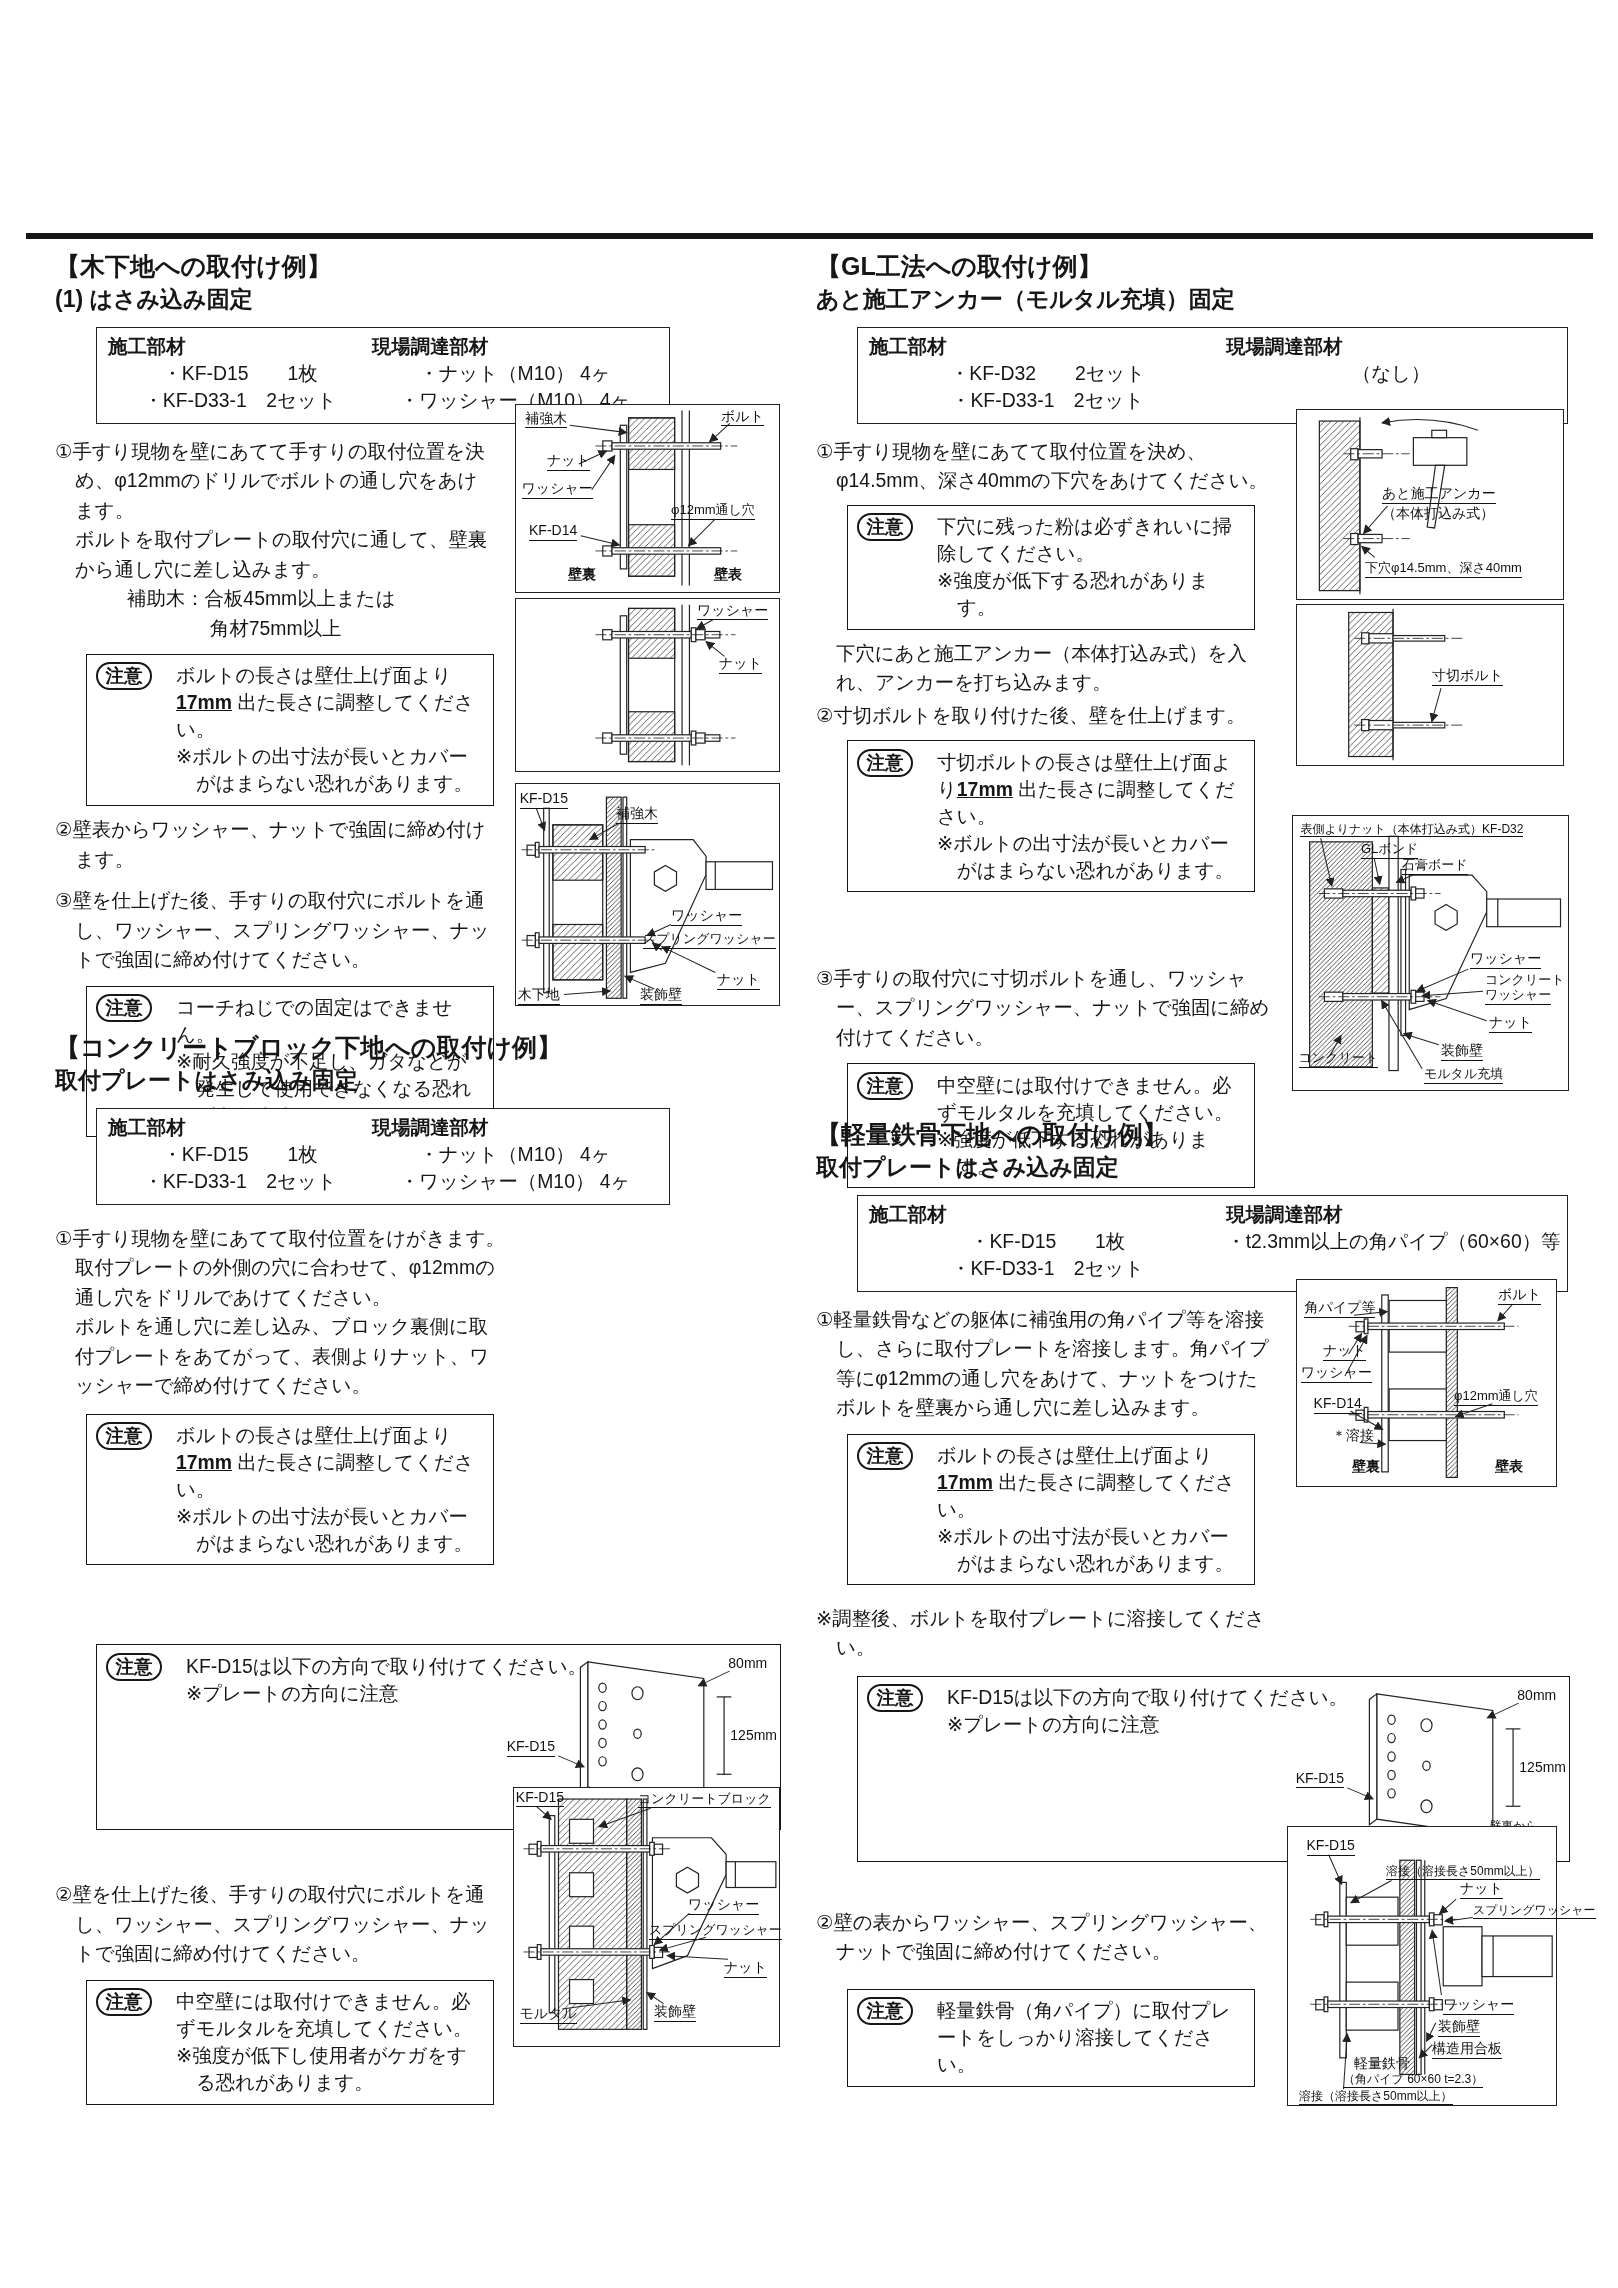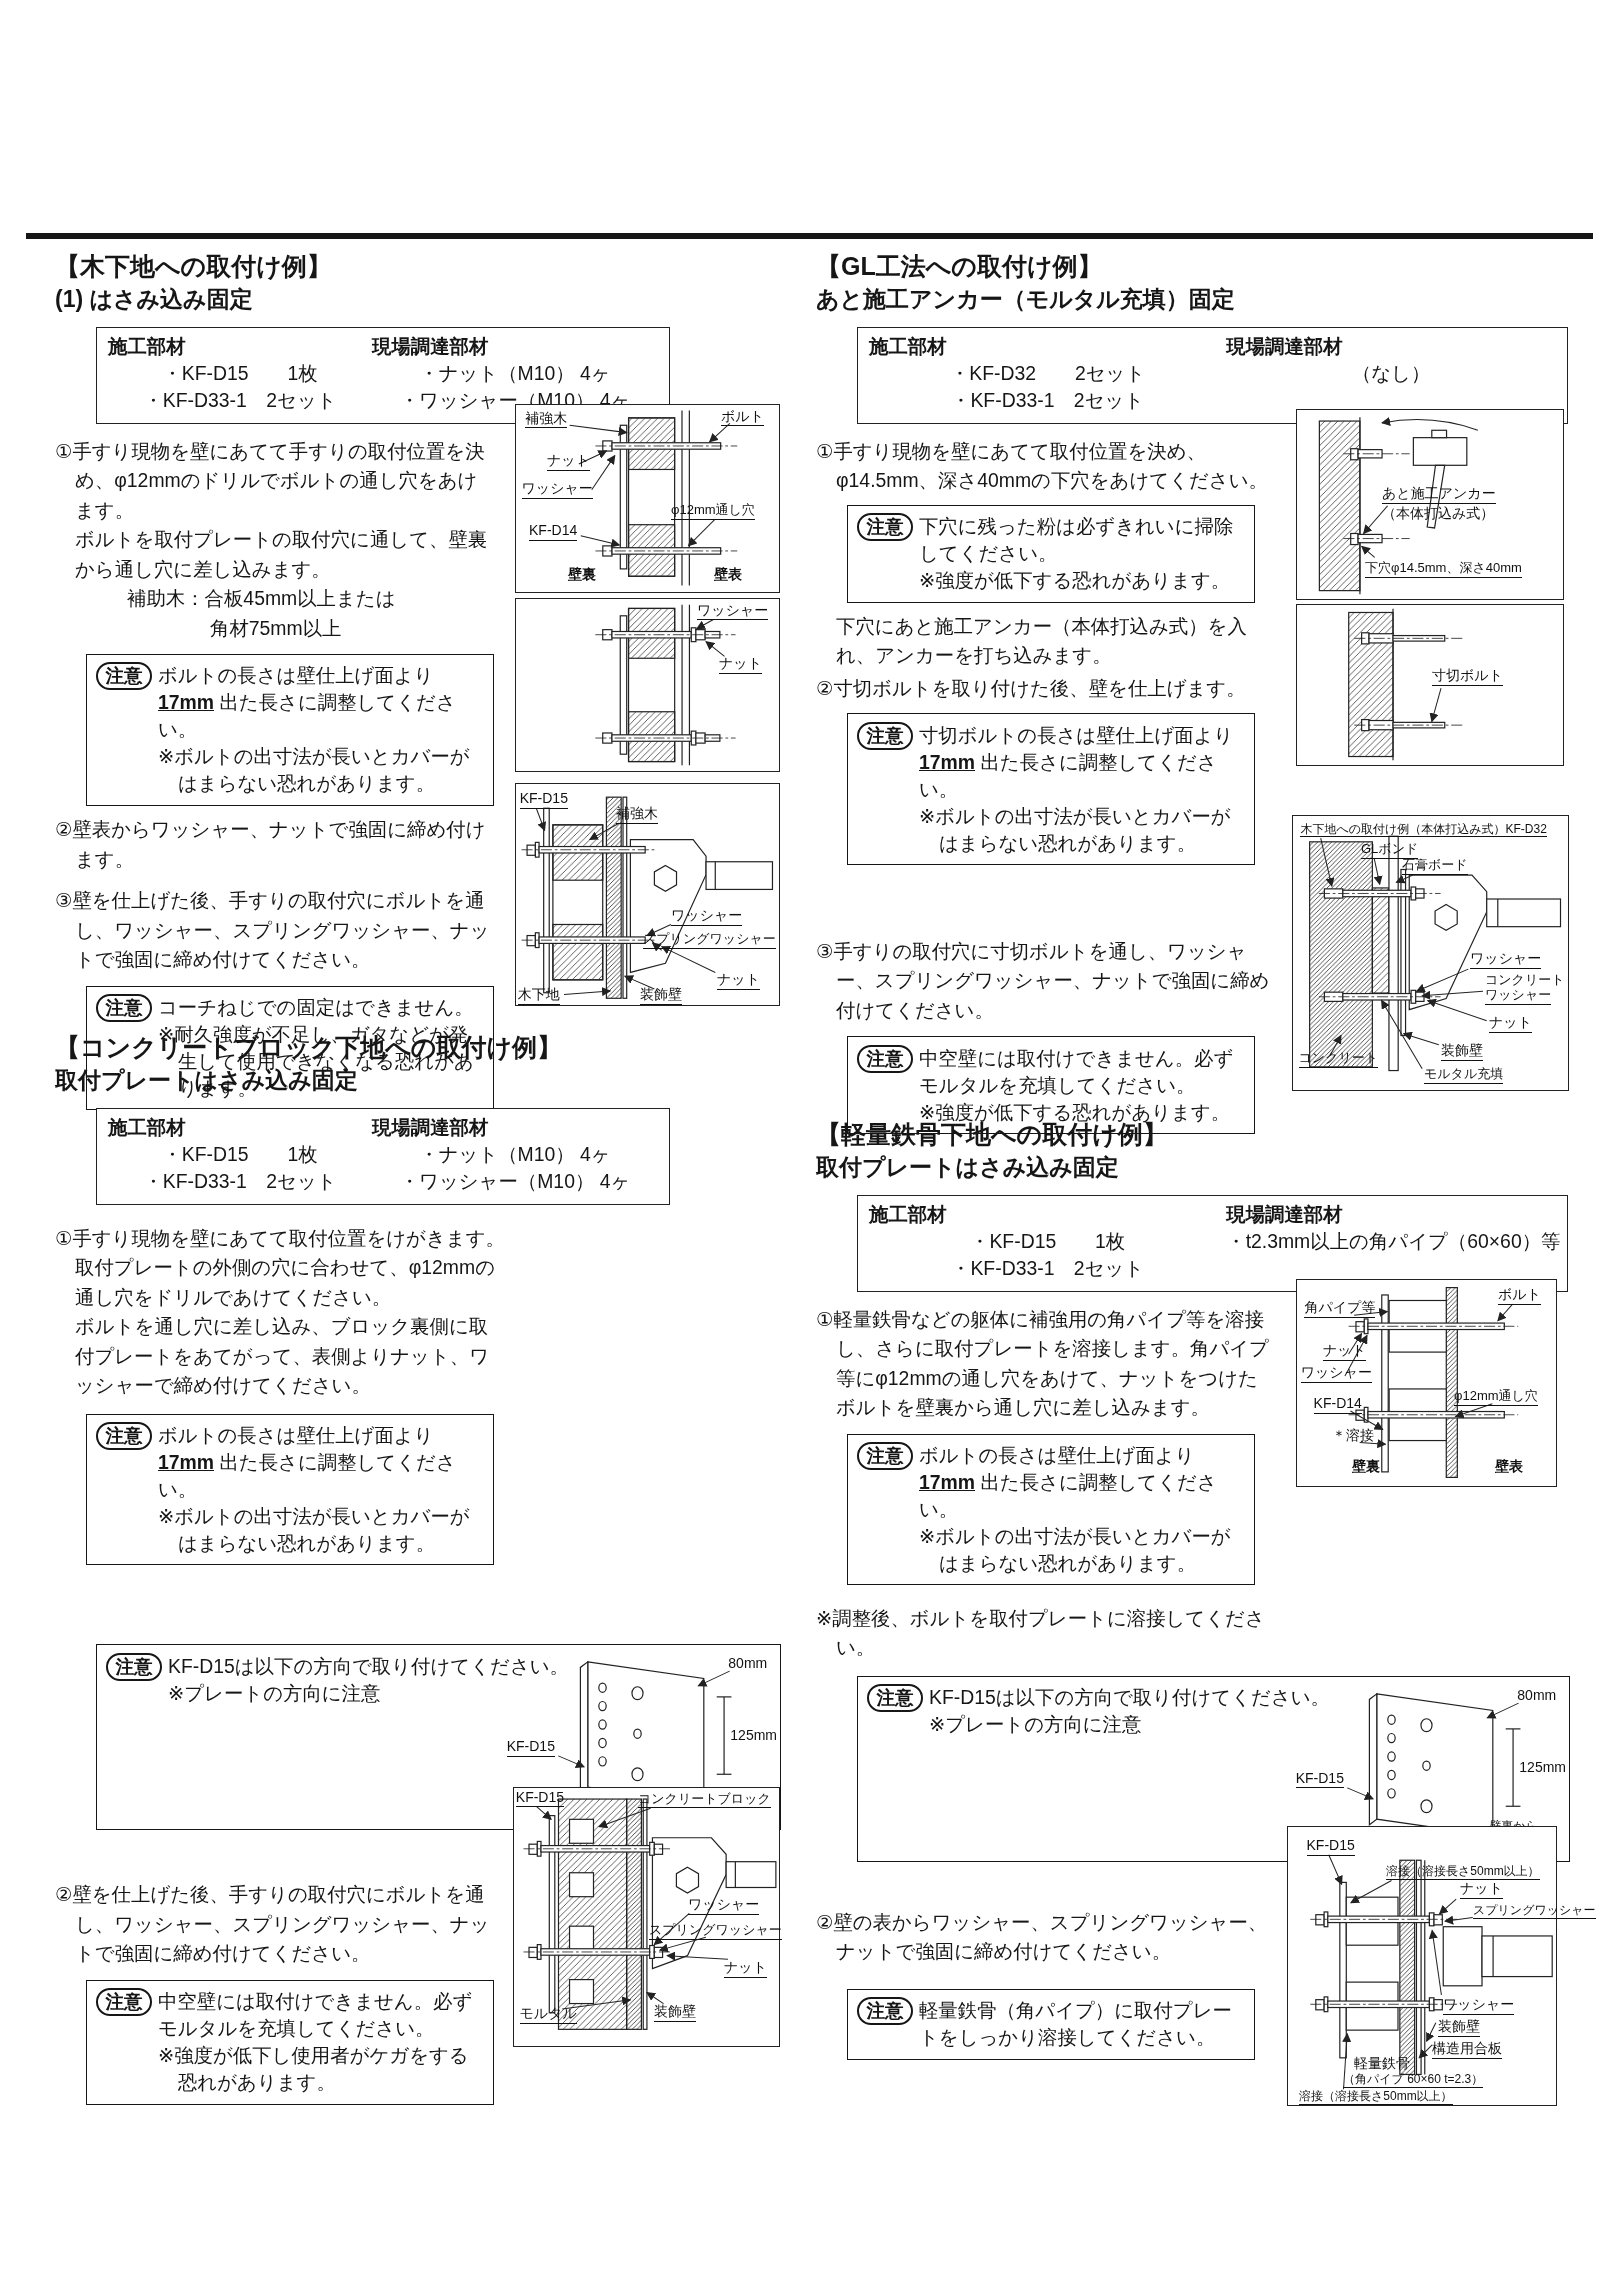--- a/index.html
+++ b/index.html
@@ -12,21 +12,21 @@
   .ptable{border:1.8px solid #222;display:flex;padding:5.5px 11px 8.3px 11px;box-sizing:border-box;background:#fff;}
   .pcol{flex:0 0 48%;}
   .pcol2{flex:1;}
   .ph{font-weight:700;font-size:19.4px;line-height:27px;}
   .pr{font-size:19.4px;line-height:27px;white-space:pre;text-align:center;}
   .txt{position:relative;}
   .step{font-size:19.4px;line-height:29.5px;margin:0;padding-left:20px;text-indent:-20px;}
   .cont{font-size:19.4px;line-height:29.5px;margin:0;padding-left:20px;text-indent:0;}
   .ind2{font-size:19.4px;line-height:29.5px;margin:0;padding-left:72px;}
   .ind3{font-size:19.4px;line-height:29.5px;margin:0;padding-left:155px;}
-  .note{position:relative;border:1.8px solid #161616;display:flex;gap:6px;align-items:flex-start;
+  .note{position:relative;border:1.8px solid #161616;display:flex;gap:24px;align-items:flex-start;
         padding:7.4px 9.2px;width:408px;box-sizing:border-box;margin-left:31px;background:#fff;}
   .badge{flex:0 0 auto;display:inline-block;border:2.3px solid #161616;border-radius:15.7px;
          padding:0 7.4px;font-weight:700;font-size:18.5px;line-height:24px;}
   .ntext{font-size:19.4px;line-height:27px;}
   .nline{margin:0;}
   .hang{margin:0;padding-left:20px;text-indent:-20px;}
   .em17{font-weight:700;text-decoration:underline;}
   .fig{position:absolute;border:1.5px solid #222;background:#fff;box-sizing:border-box;}
   .fig svg{position:absolute;left:0;top:0;}
   .lbl{position:absolute;font-size:14px;line-height:15.7px;color:#111;white-space:nowrap;}
@@ -300,21 +300,21 @@
         <line class="ld" x1="30" y1="24" x2="42" y2="76" marker-end="url(#ar)"></line>
         <line class="ld" x1="88" y1="46" x2="94" y2="74" marker-end="url(#ar)"></line>
         <line class="ld" x1="130" y1="64" x2="112" y2="72" marker-end="url(#ar)"></line>
         <line class="ld" x1="190" y1="166" x2="134" y2="190" marker-end="url(#ar)"></line>
         <line class="ld" x1="206" y1="190" x2="140" y2="195" marker-end="url(#ar)"></line>
         <line class="ld" x1="210" y1="222" x2="146" y2="200" marker-end="url(#ar)"></line>
         <line class="ld" x1="158" y1="248" x2="120" y2="236" marker-end="url(#ar)"></line>
         <line class="ld" x1="140" y1="274" x2="96" y2="200" marker-end="url(#ar)"></line>
         <line class="ld" x1="40" y1="260" x2="52" y2="238" marker-end="url(#ar)"></line>
       </svg>
-      <span class="lbl ul sm" style="left:7.4px;top:5.5px">木下地への取付け例（本体打込み式）KF-D32</span>
+      <span class="lbl ul sm" style="left:7.4px;top:5.5px">表側よりナット（本体打込み式）KF-D32</span>
       <span class="lbl ul md" style="left:68px;top:26px">GLボンド</span>
       <span class="lbl ul md" style="left:109px;top:42px">石膏ボード</span>
       <span class="lbl ul" style="left:177px;top:135px">ワッシャー</span>
       <span class="lbl md" style="left:192px;top:157px">コンクリート</span>
       <span class="lbl ul md" style="left:192px;top:172px">ワッシャー</span>
       <span class="lbl ul" style="left:196px;top:199px">ナット</span>
       <span class="lbl ul" style="left:148px;top:227px">装飾壁</span>
       <span class="lbl ul md" style="left:131px;top:251px">モルタル充填</span>
       <span class="lbl ul md" style="left:5.5px;top:235px">コンクリート</span>
     </figure>

